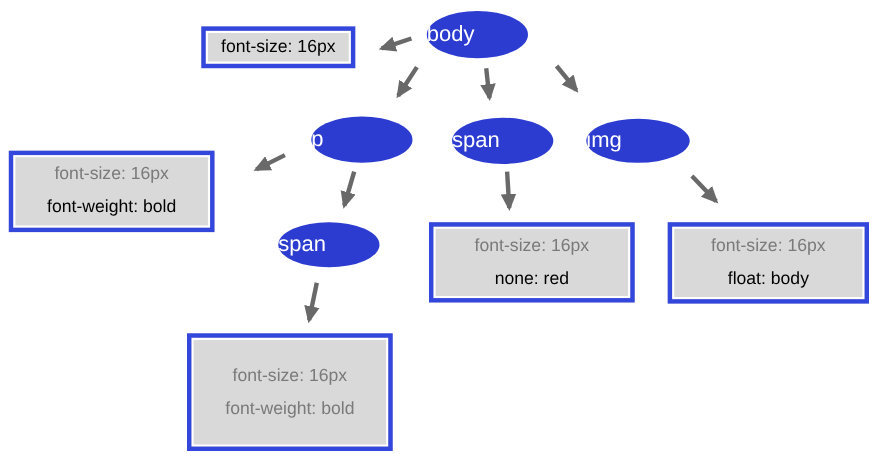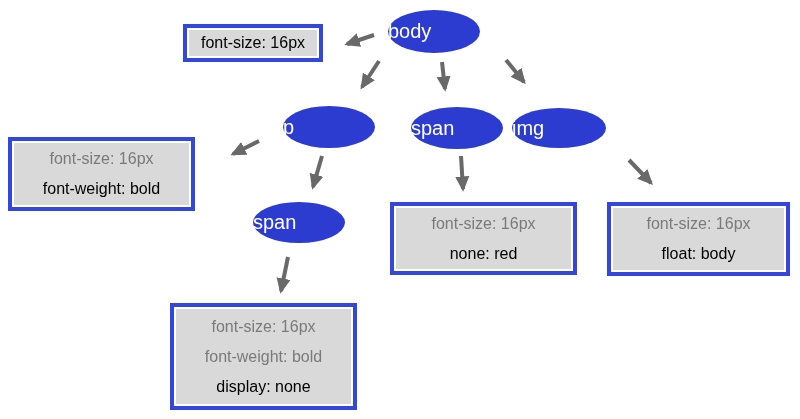--- a/index.html
+++ b/index.html
@@ -75,21 +75,21 @@
   </div>
 
   <div class="node" style="left:283px; top:106px; width:92px; height:42px;">
     <span>p</span>
   </div>
 
   <div class="node" style="left:411px; top:107px; width:92px; height:42px;">
     <span>span</span>
   </div>
 
-  <div class="node" style="left:512px; top:108px; width:94px; height:40px;">
+  <div class="node" style="left:533px; top:108px; width:94px; height:40px;">
     <span>img</span>
   </div>
 
   <div class="node" style="left:253px; top:202px; width:92px; height:41px;">
     <span>span</span>
   </div>
 
   <div class="stylebox" style="left:183px; top:24px; width:140px; height:38px;">
     <div class="rule-declared">font-size: 16px</div>
   </div>
@@ -105,16 +105,15 @@
   </div>
 
   <div class="stylebox" style="left:607px; top:202px; width:183px; height:74px; gap:12px;">
     <div class="rule-inherited">font-size: 16px</div>
     <div class="rule-declared">float: body</div>
   </div>
 
   <div class="stylebox" style="left:170px; top:303px; width:187px; height:107px; gap:12px;">
     <div class="rule-inherited">font-size: 16px</div>
     <div class="rule-inherited">font-weight: bold</div>
-    <div class="rule-declared">display: none</div>
   </div>
 
 </div>
 
 </body></html>

